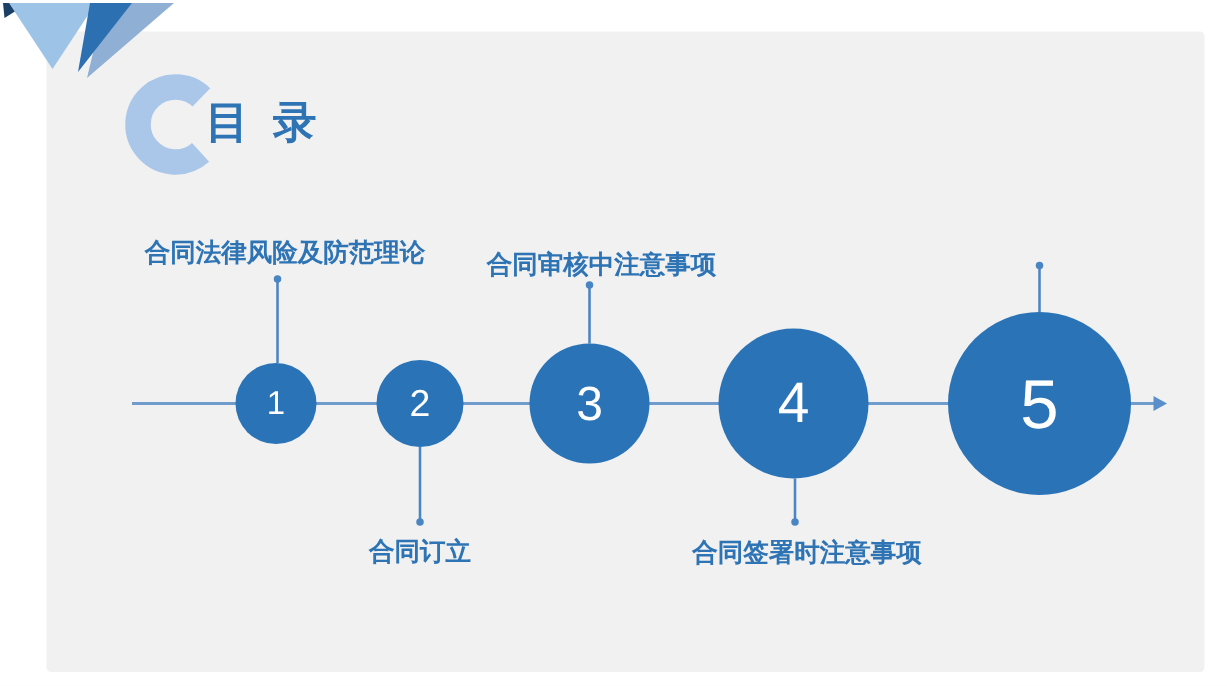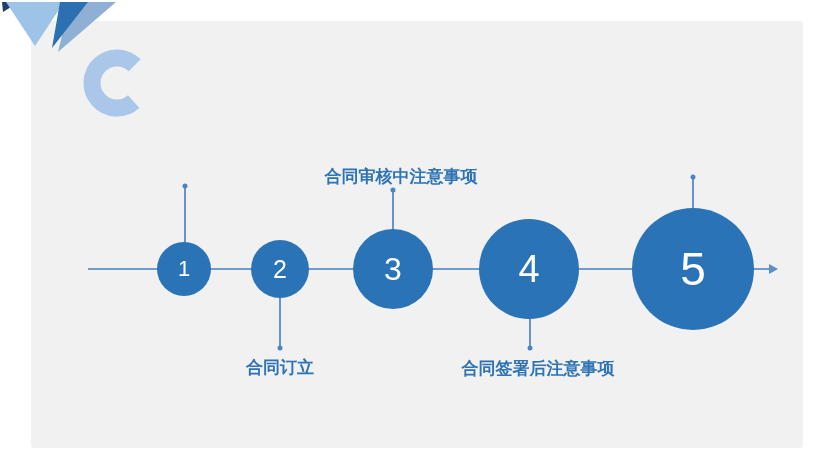--- a/index.html
+++ b/index.html
@@ -50,20 +50,21 @@
     <polygon points="2,2 19,2 3,12" fill="#1c3f66"></polygon>
     <polygon points="70,2 116,2 58,52" fill="#8fafd4"></polygon>
     <polygon points="6,2 64,2 35,46" fill="#9dc3e6"></polygon>
     <polygon points="60,2 88,2 52,48" fill="#2c70b2"></polygon>
   </svg>
 
   <svg class="logo-ring" viewBox="0 0 68 68">
     <circle cx="34" cy="34" r="25" fill="none" stroke="#aac7e9" stroke-width="17" stroke-dasharray="115.7 41.4" transform="rotate(48 34 34)"></circle>
   </svg>
 
+  <div class="slide-title">目 录</div>
 
   <svg class="tl-svg" viewBox="0 0 818 457">
     <line x1="88" y1="269" x2="770" y2="269" stroke="#6f9ccd" stroke-width="2"></line>
     <polygon points="769,264 778,269 769,274" fill="#5b8fc9"></polygon>
 
     <line x1="185" y1="187" x2="185" y2="242" stroke="#4a85c3" stroke-width="1.7"></line>
     <circle cx="185" cy="186" r="2.5" fill="#4a85c3"></circle>
 
     <line x1="280" y1="298" x2="280" y2="347" stroke="#4a85c3" stroke-width="1.7"></line>
     <circle cx="280" cy="348" r="2.5" fill="#4a85c3"></circle>
@@ -87,17 +88,18 @@
   <div class="step-circle c3">
     <span>3</span>
   </div>
   <div class="step-circle c4">
     <span>4</span>
   </div>
   <div class="step-circle c5">
     <span>5</span>
   </div>
 
+  <div class="step-label l1">合同法律风险及防范理论</div>
   <div class="step-label l2">合同订立</div>
   <div class="step-label l3">合同审核中注意事项</div>
-  <div class="step-label l4">合同签署后注意事项</div>
+  <div class="step-label l4">合同签署时注意事项</div>
 
 </div>
 
 </body></html>

